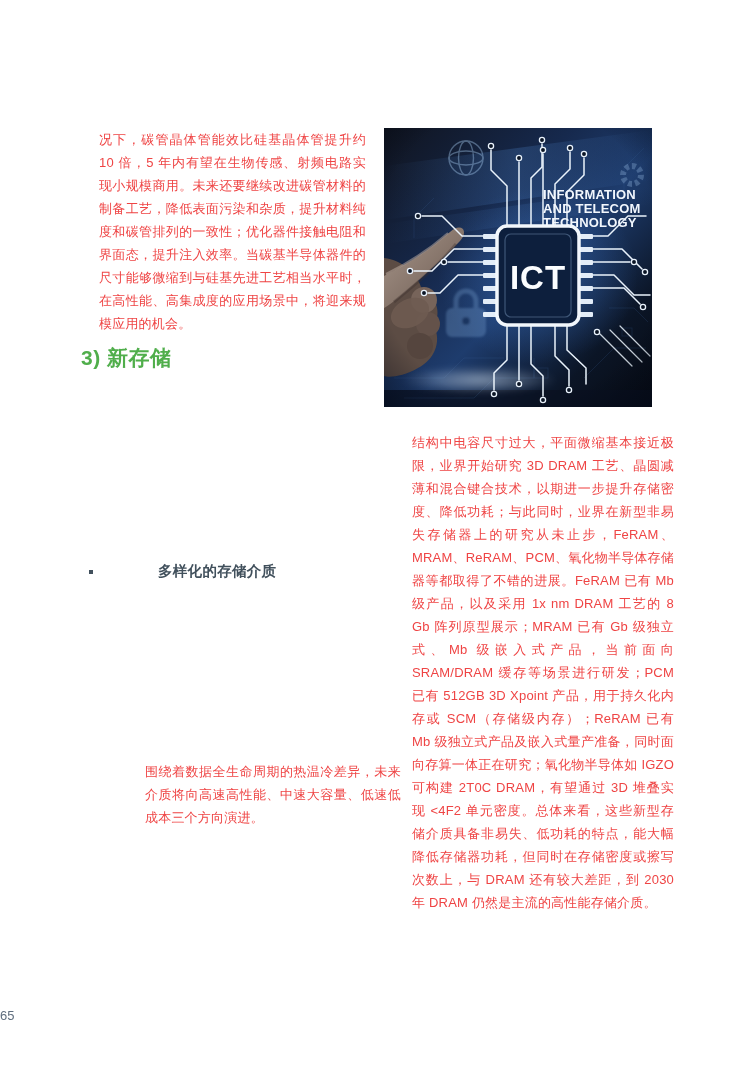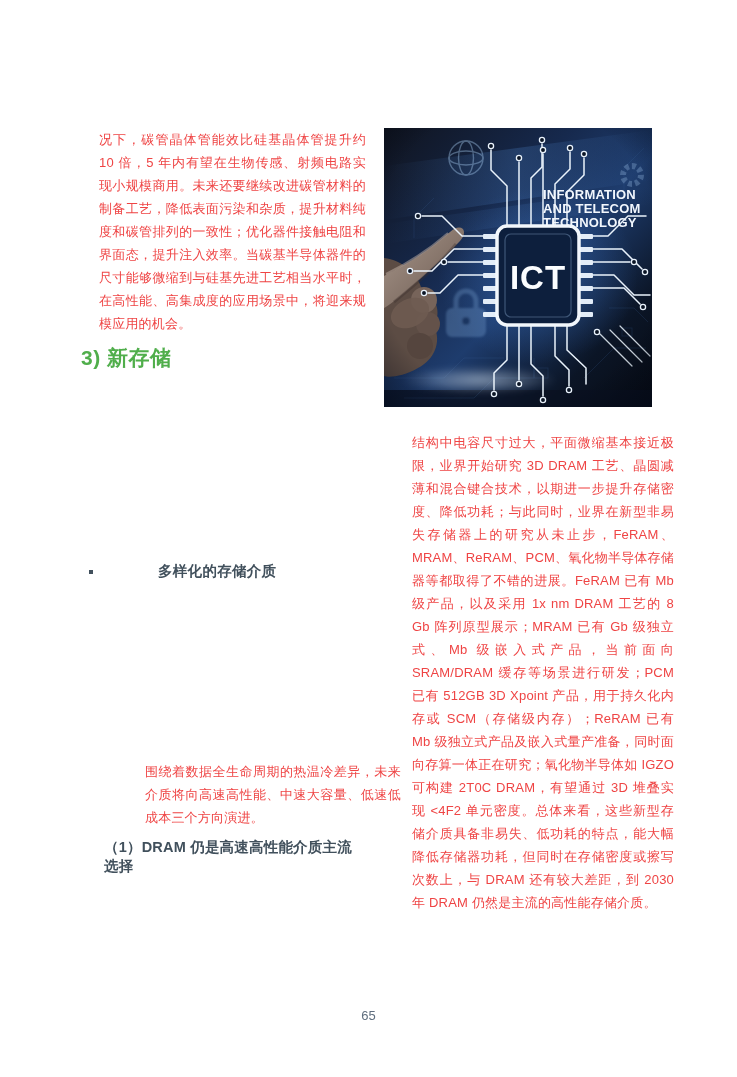--- a/index.html
+++ b/index.html
@@ -26,21 +26,21 @@
   .p-intro{left:81px;top:386px;width:285px;}
   .p-bullet1{left:110px;top:588px;width:256px;}
   .p-bullet2{left:110px;top:760px;width:256px;margin-left:35px;}
   .p-sub{left:106px;top:862px;width:260px;}
   .p-right{left:412px;top:431px;width:262px;}
   .figure{
     position:absolute;left:384px;top:128px;width:268px;height:279px;overflow:hidden;
   }
   .figure svg{display:block;}
   .page-number{
-    position:absolute;left:0;top:1008px;width:737px;text-align:center;
+    position:absolute;left:0;top:1008px;width:737px;text-align:left;
     color:#5f6e7e;font-size:13px;
   }
 </style>
 </head>
 <body>
 
 <div id="page">
 
   <p class="body-text p-continuation">况下，碳管晶体管能效比硅基晶体管提升约 10 倍，5 年内有望在生物传感、射频电路实现小规模商用。未来还要继续改进碳管材料的制备工艺，降低表面污染和杂质，提升材料纯度和碳管排列的一致性；优化器件接触电阻和界面态，提升注入效率。当碳基半导体器件的尺寸能够微缩到与硅基先进工艺相当水平时，在高性能、高集成度的应用场景中，将迎来规模应用的机会。</p>
 
@@ -48,21 +48,20 @@
 
 
   <div class="bullet-row">
     <span class="bullet-dot"></span>
     <h3 class="bullet-title">多样化的存储介质</h3>
   </div>
 
 
   <p class="body-text p-bullet2">围绕着数据全生命周期的热温冷差异，未来介质将向高速高性能、中速大容量、低速低成本三个方向演进。</p>
 
-  <h4 class="sub-heading">（1）DRAM 仍是高速高性能介质主流选择</h4>
 
 
   <div class="figure">
     <svg width="268" height="279" viewBox="0 0 268 279" xmlns="http://www.w3.org/2000/svg">
       <defs>
         <linearGradient id="g-bg" x1="0" y1="0" x2="1" y2="1">
           <stop offset="0" stop-color="#10141f"></stop>
           <stop offset="0.35" stop-color="#16294d"></stop>
           <stop offset="0.55" stop-color="#1e3c6d"></stop>
           <stop offset="0.8" stop-color="#0b1526"></stop>

